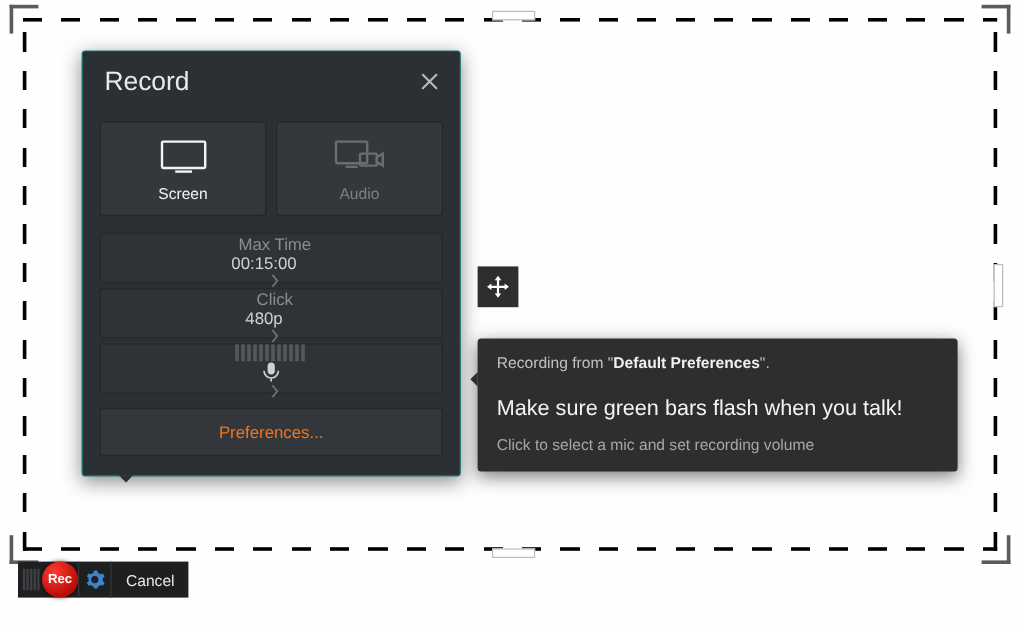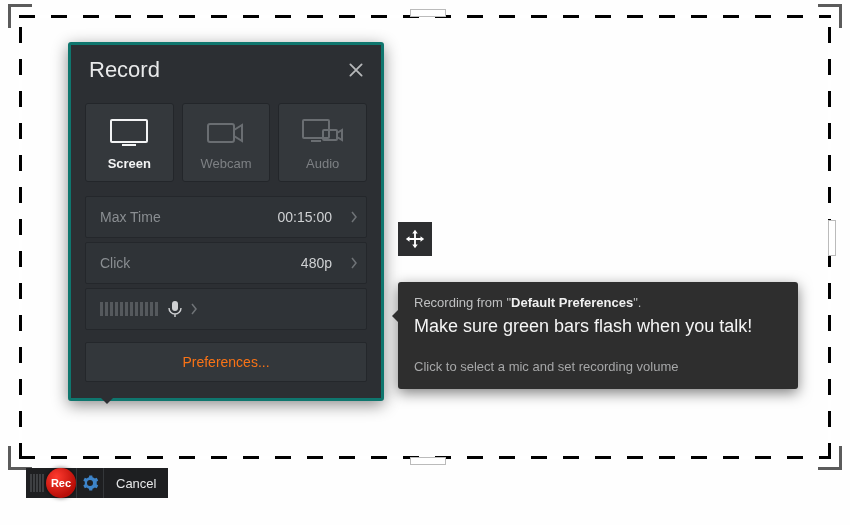--- a/index.html
+++ b/index.html
@@ -45,21 +45,21 @@
   .edge-handle.bottom { left: 410px; top: 457px; width: 36px; height: 8px; }
   .edge-handle.right { left: 828px; top: 220px; width: 8px; height: 36px; }
 
   
   .record-panel {
     position: absolute;
     left: 68px;
     top: 42px;
     width: 316px;
     background: #2c2f33;
-    border: 3px solid #0f766e;
+    border: 1px solid #0f766e;
     border-radius: 3px;
     box-shadow: 0 4px 16px rgba(0,0,0,0.45);
     color: #c9cbcc;
   }
   .record-panel::after {
     content: "";
     position: absolute;
     left: 30px;
     bottom: -12px;
     border: 6px solid transparent;
@@ -98,34 +98,35 @@
     padding: 14px 0 10px;
     display: flex;
     flex-direction: column;
     align-items: center;
     gap: 8px;
     cursor: pointer;
   }
   .source-tile .tile-icon { color: #6a6e72; height: 30px; display:flex; align-items:center; justify-content:center; }
   .source-tile .tile-label { font-size: 13px; color: #7d8084; }
   .source-tile.selected .tile-icon { color: #f2f3f4; }
-  .source-tile.selected .tile-label { color: #f2f3f4; font-weight: bold; }
+  .source-tile.selected .tile-label { color: #f2f3f4; }
 
   
   .rows { padding: 0 14px; }
   .row {
     display: flex;
     align-items: center;
     background: #2f3337;
     border: 1px solid #24272b;
     border-radius: 2px;
     height: 42px;
     margin-bottom: 4px;
     padding: 0 8px 0 14px;
     cursor: pointer;
+    flex-direction: column;
   }
   .row .row-label { flex: 1; font-size: 14px; color: #8a8e92; }
   .row .row-value { font-size: 14px; color: #cfd1d3; margin-right: 18px; }
   .row .chevron { width: 8px; height: 14px; color:#6f7377; }
   .row .chevron svg { width:100%; height:100%; }
   .row .mic { width:18px; height:18px; color:#cfd1d3; margin-right:6px; }
   .row .speaker-muted { width:22px; height:18px; color:#8c8f93; margin-right:6px; position:relative; }
   .row .speaker-muted .x { color:#b63a33; position:absolute; right:-2px; bottom:0; font-size:11px; font-weight:bold; }
 
   .vu-meter {
@@ -180,27 +181,27 @@
   }
   .tooltip::before {
     content:"";
     position:absolute;
     left:-12px; top:28px;
     border:6px solid transparent;
     border-right-color:#2e2e2e;
   }
   .tooltip .tt-line1 { color:#bfc0c1; font-size:13px; }
   .tooltip .tt-line1 b { color:#f0f0f0; font-weight:600; }
-  .tooltip .tt-big { color:#f4f4f4; font-size:18px; margin-top:2px; }
-  .tooltip .tt-sub { color:#a6a7a8; font-size:13px; margin-top:20px; }
+  .tooltip .tt-big { color:#f4f4f4; font-size:18px; margin-top:16px; }
+  .tooltip .tt-sub { color:#a6a7a8; font-size:13px; margin-top:10px; }
 
   
   .bottom-bar {
     position: absolute;
-    left: 26px;
+    left: 15px;
     top: 468px;
     height: 30px;
     background: #1e1f21;
     display: flex;
     align-items: center;
     padding: 0;
     gap: 0;
   }
   .bottom-bar .vu-mini {
     display:flex; gap:1px; padding:0 4px;
@@ -261,29 +262,20 @@
       <div class="tile-icon">
         <svg width="42" height="30" viewBox="0 0 42 30">
             <rect x="3" y="2" width="36" height="22" rx="1" fill="none" stroke="currentColor" stroke-width="2"></rect>
             <rect x="14" y="26" width="14" height="2" fill="currentColor"></rect>
           </svg>
       </div>
       <div class="tile-label">Screen</div>
     </div>
     <div class="source-tile">
       <div class="tile-icon">
-        <svg width="40" height="26" viewBox="0 0 40 26">
-            <rect x="2" y="4" width="26" height="18" rx="2" fill="none" stroke="currentColor" stroke-width="2"></rect>
-            <path d="M28 10 L36 5 L36 21 L28 16 Z" fill="none" stroke="currentColor" stroke-width="2"></path>
-          </svg>
-      </div>
-      <div class="tile-label">Webcam</div>
-    </div>
-    <div class="source-tile">
-      <div class="tile-icon">
         <svg width="44" height="30" viewBox="0 0 44 30">
             <rect x="2" y="2" width="26" height="18" rx="1" fill="none" stroke="currentColor" stroke-width="2"></rect>
             <rect x="10" y="22" width="10" height="2" fill="currentColor"></rect>
             <rect x="22" y="12" width="14" height="10" rx="1" fill="none" stroke="currentColor" stroke-width="2"></rect>
             <path d="M36 15 L41 12 L41 22 L36 19 Z" fill="none" stroke="currentColor" stroke-width="2"></path>
           </svg>
       </div>
       <div class="tile-label">Audio</div>
     </div>
   </div>

